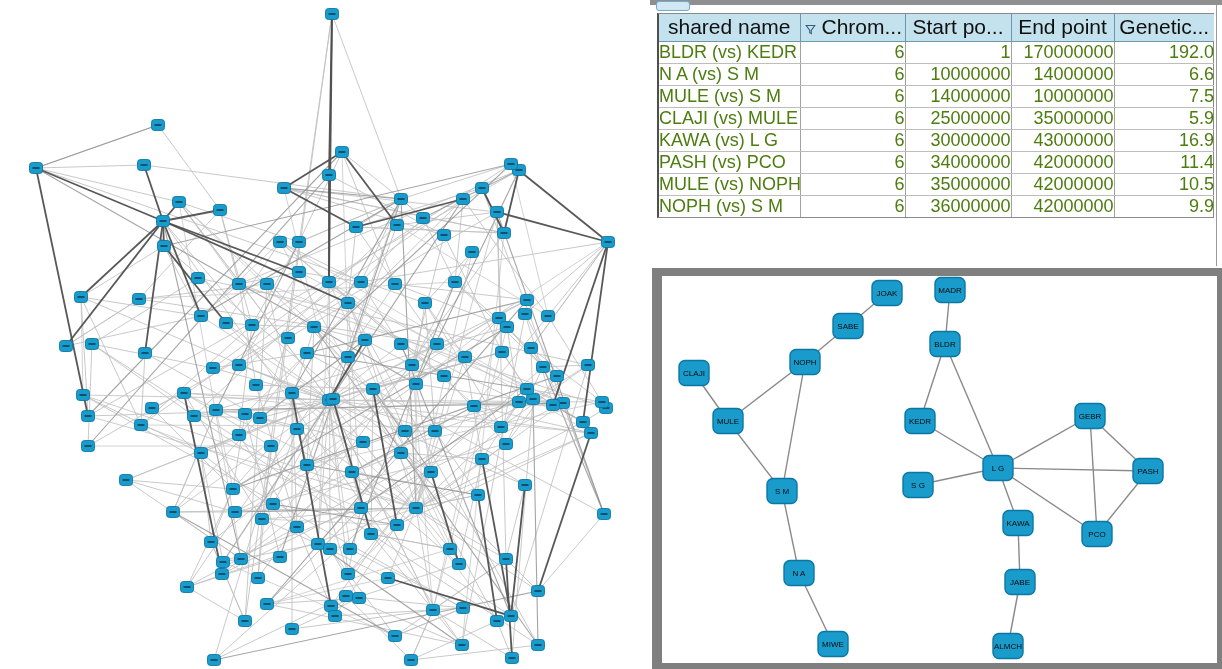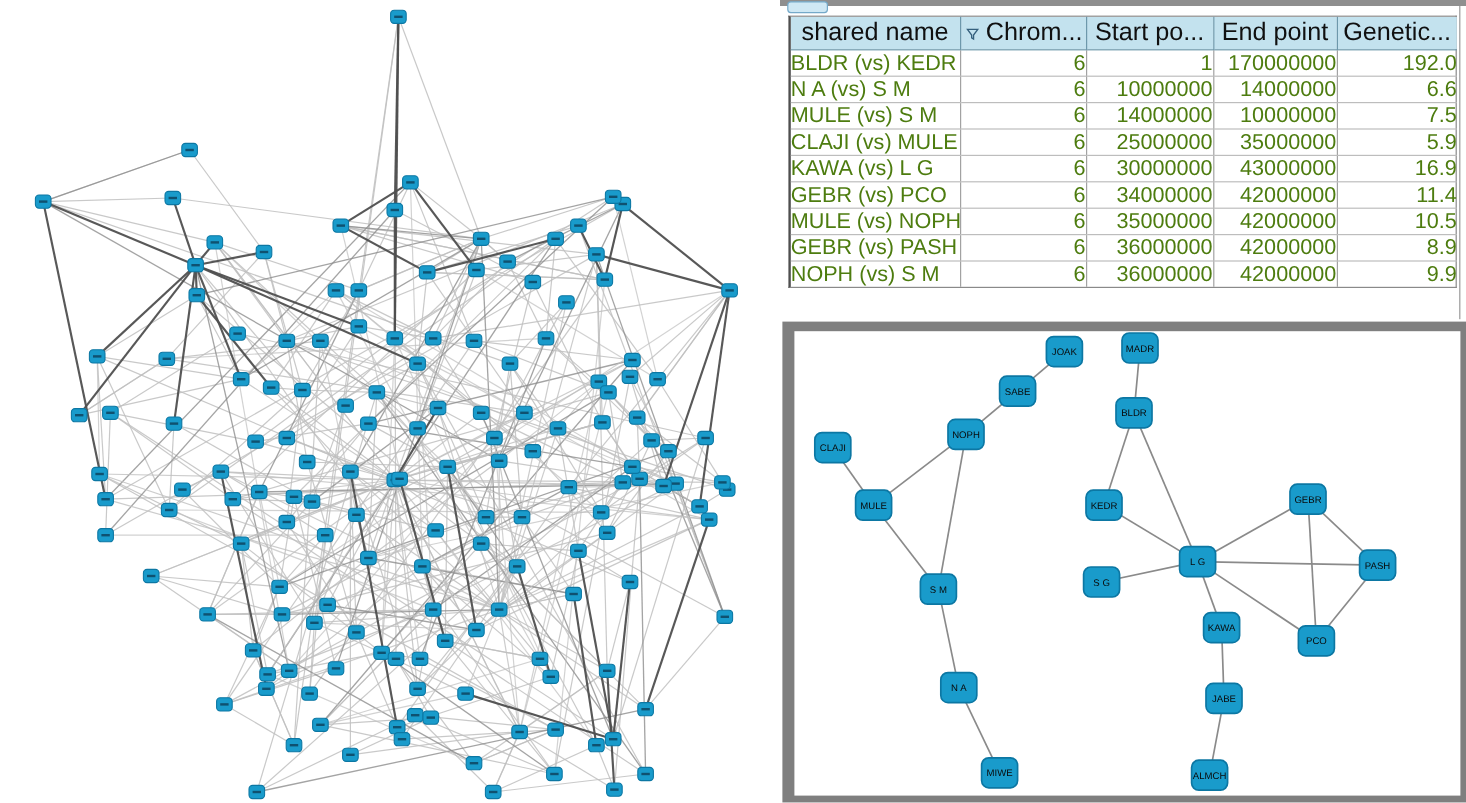--- a/index.html
+++ b/index.html
@@ -881,39 +881,32 @@
             <td class="c-right">5.9</td>
           </tr>
           <tr>
             <td class="c-left">KAWA (vs) L G</td>
             <td class="c-right">6</td>
             <td class="c-right">30000000</td>
             <td class="c-right">43000000</td>
             <td class="c-right">16.9</td>
           </tr>
           <tr>
-            <td class="c-left">GEBR (vs) PCO</td>
+            <td class="c-left">PASH (vs) PCO</td>
             <td class="c-right">6</td>
             <td class="c-right">34000000</td>
             <td class="c-right">42000000</td>
             <td class="c-right">11.4</td>
           </tr>
           <tr>
             <td class="c-left">MULE (vs) NOPH</td>
             <td class="c-right">6</td>
             <td class="c-right">35000000</td>
             <td class="c-right">42000000</td>
             <td class="c-right">10.5</td>
-          </tr>
-          <tr>
-            <td class="c-left">GEBR (vs) PASH</td>
-            <td class="c-right">6</td>
-            <td class="c-right">36000000</td>
-            <td class="c-right">42000000</td>
-            <td class="c-right">8.9</td>
           </tr>
           <tr>
             <td class="c-left">NOPH (vs) S M</td>
             <td class="c-right">6</td>
             <td class="c-right">36000000</td>
             <td class="c-right">42000000</td>
             <td class="c-right">9.9</td>
           </tr>
         </tbody>
     </table>

